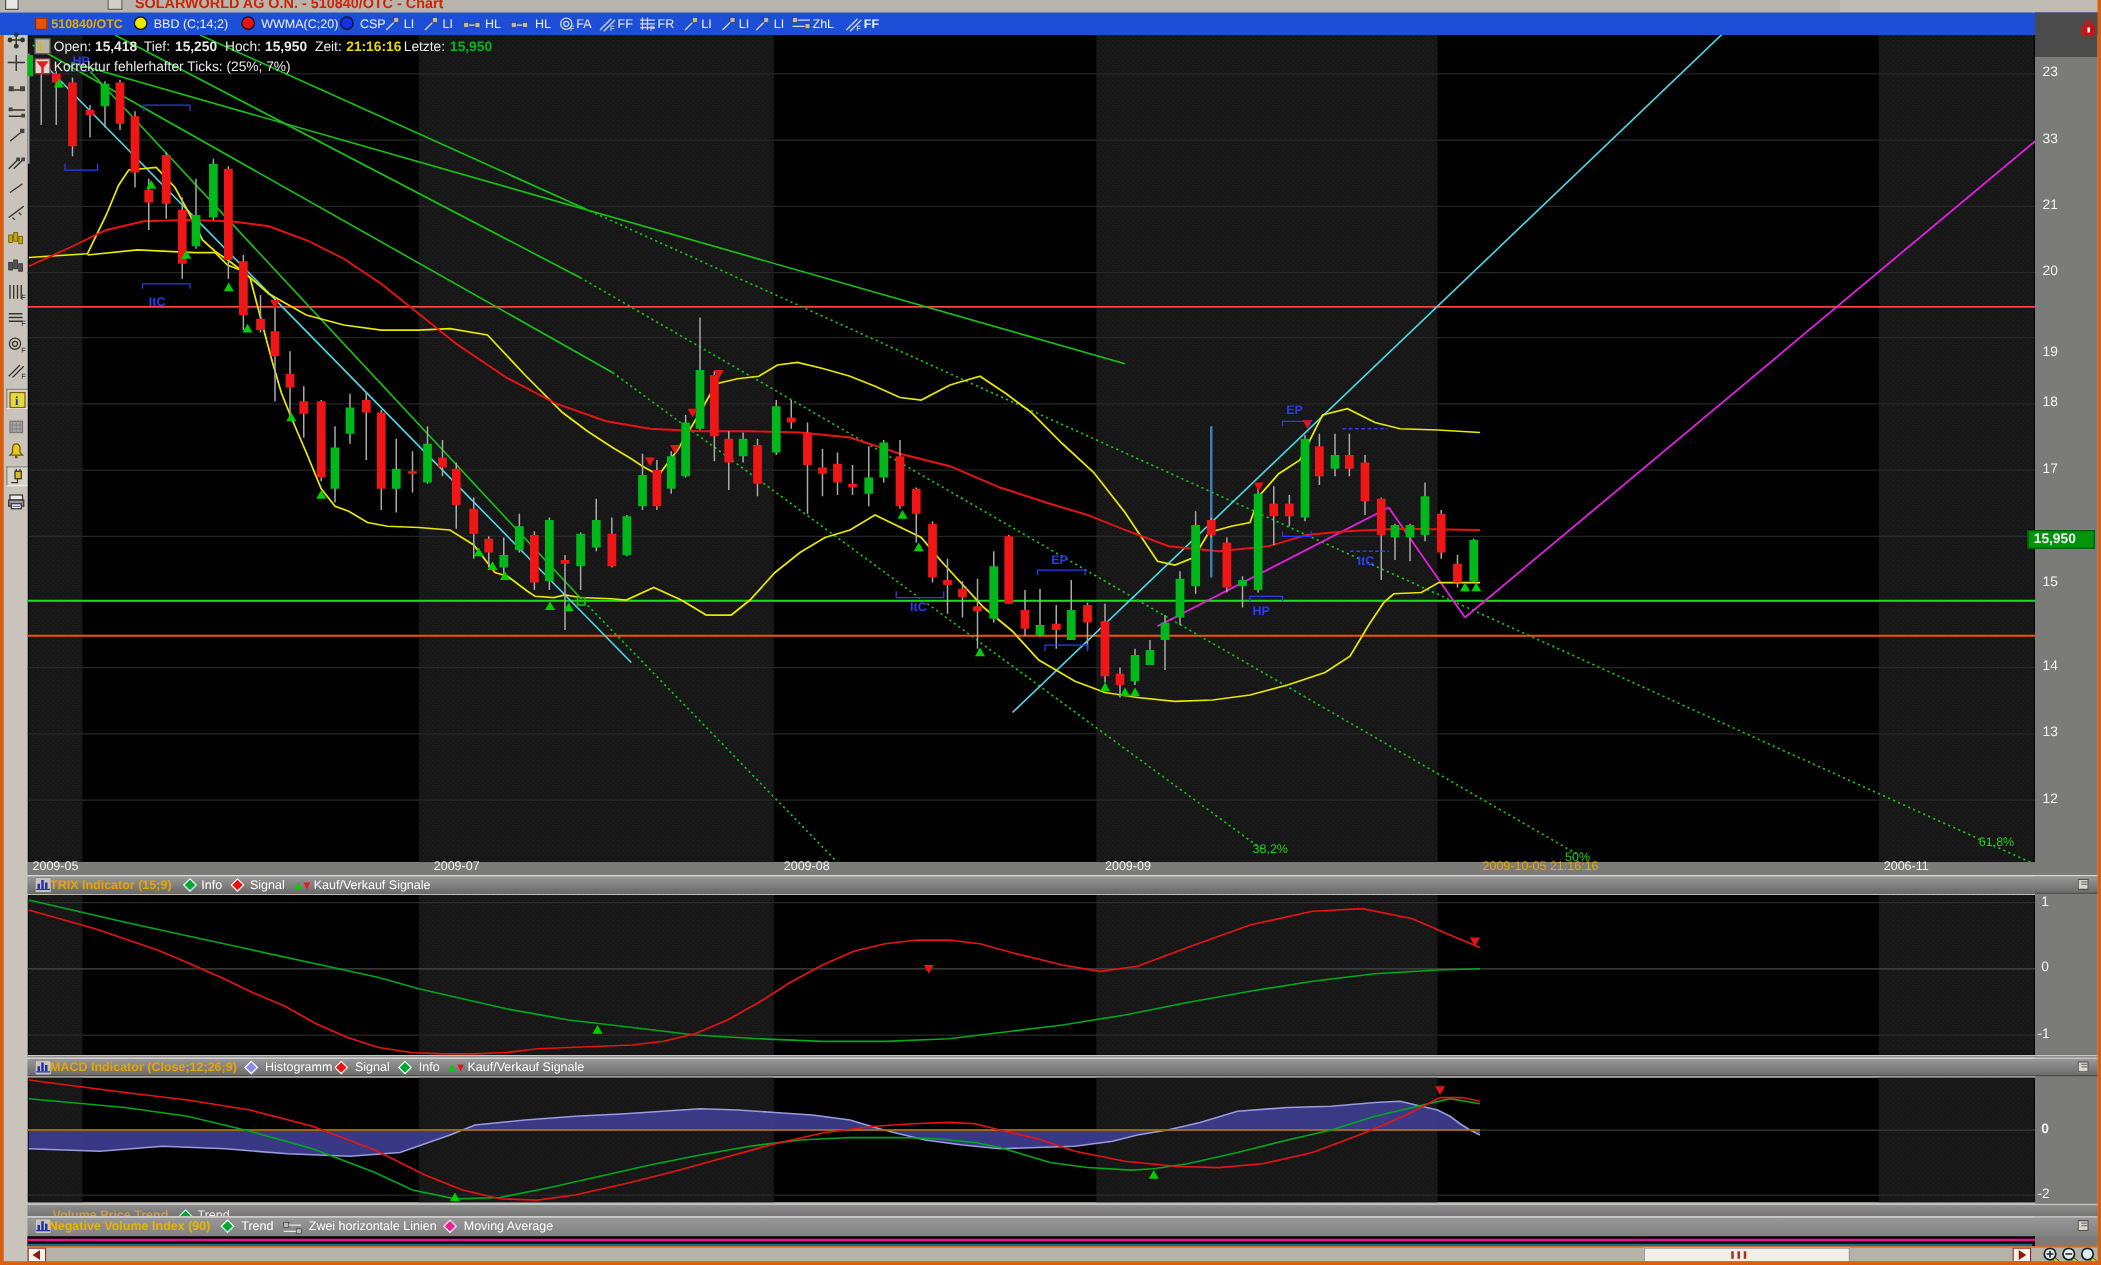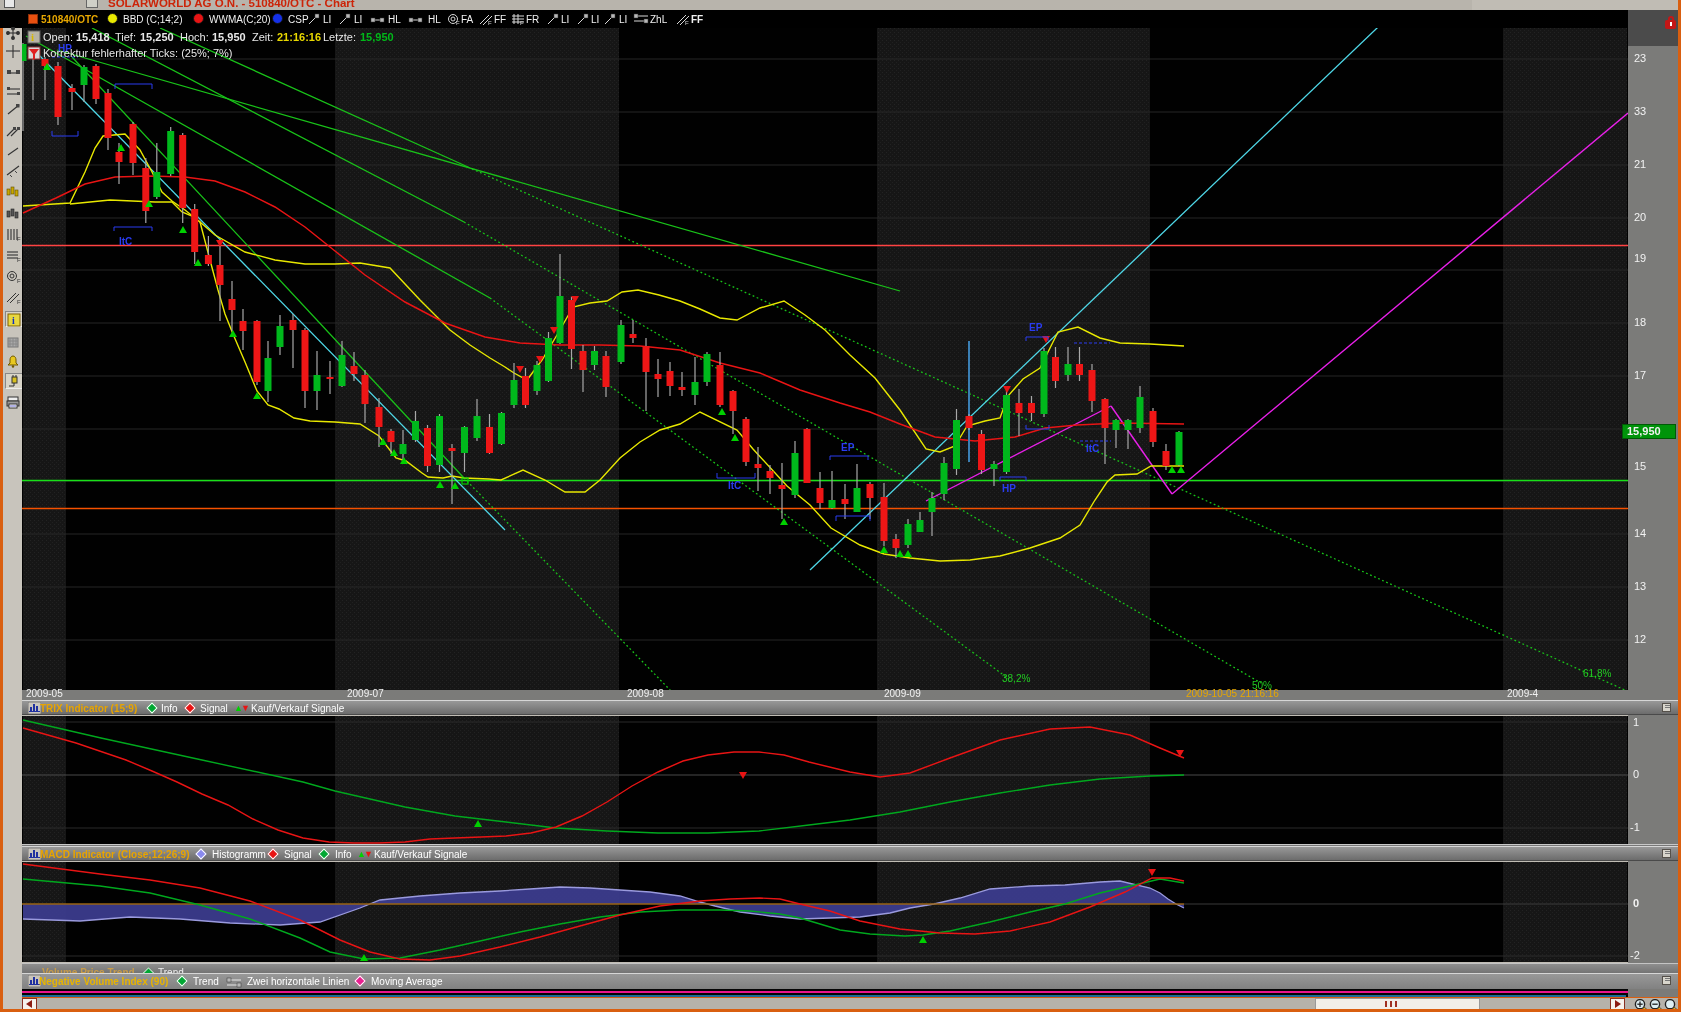--- a/index.html
+++ b/index.html
@@ -12,21 +12,21 @@
 <div class="abs" style="left:0;top:0;width:1472px;height:10px;background:#b8b4ac;overflow:hidden">
   <div class="abs" style="left:4px;top:-3px;width:11px;height:11px;background:#e8e8e8;border:1px solid #555"></div>
   <div class="abs" style="left:86px;top:-4px;width:12px;height:12px;background:#d0d0c8;border:1px solid #666"></div>
   <div class="abs" style="left:108px;top:-3px;font-size:11.5px;font-weight:bold;color:#cc2408;white-space:nowrap">SOLARWORLD AG O.N. - 510840/OTC - Chart</div>
   <div class="abs" style="left:1607px;top:-2px;width:9px;height:11px;background:#f0f0f0;border:1px solid #444"></div>
   <div class="abs" style="left:1630px;top:0;width:2px;height:10px;background:#888"></div>
   <div class="abs" style="left:1642px;top:-3px;width:13px;height:13px;border-radius:50%;background:#35d03a;border:1px solid #1a7a1e"></div>
   <div class="abs" style="left:1662px;top:-4px;font-size:13px;font-weight:bold;color:#f8f8f8">✕</div>
 </div>
 
-<div class="abs" style="left:0;top:10px;width:1681px;height:18px;background:#000000;color:#f0f0f0;font-size:10px;overflow:hidden">
+<div class="abs" style="left:0;top:10px;width:1681px;height:18px;background:#1d4ed8;color:#f0f0f0;font-size:10px;overflow:hidden">
   <div class="abs" style="left:28px;top:4px;width:10px;height:10px;background:#e85010;border:1px solid #903008"></div>
   <div class="abs" style="left:41px;top:4px;color:#e8a800;font-weight:bold">510840/OTC</div>
   <div class="abs" style="left:107px;top:3px;width:11px;height:11px;border-radius:50%;background:#e8e800;border:1px solid #111"></div>
   <div class="abs" style="left:123px;top:4px">BBD (C;14;2)</div>
   <div class="abs" style="left:193px;top:3px;width:11px;height:11px;border-radius:50%;background:#e81414;border:1px solid #111"></div>
   <div class="abs" style="left:209px;top:4px">WWMA(C;20)</div>
   <div class="abs" style="left:272px;top:3px;width:11px;height:11px;border-radius:50%;background:#1430e8;border:1px solid #111"></div>
   <div class="abs" style="left:288px;top:4px">CSP</div>
   <div class="abs" style="left:307px;top:3px"><svg width="13" height="13" viewBox="0 0 13 13">
         <line x1="2" y1="11" x2="11" y2="2" stroke="#d8d8d8" stroke-width="1"></line>
@@ -530,37 +530,37 @@
 <div class="abs" style="left:1628px;top:10px;width:50px;height:36px;background:#4b4b4b"></div>
 <div class="abs" style="left:1665px;top:20px;width:11px;height:9px;background:#c41616;border-radius:2px"></div>
 <div class="abs" style="left:1667.5px;top:16px;width:6px;height:6px;border:2px solid #c41616;border-bottom:none;border-radius:4px 4px 0 0"></div>
 <div class="abs" style="left:1669.5px;top:22px;width:2px;height:4px;background:#fff"></div>
 <div class="abs" style="left:1628px;top:46px;width:50px;height:950px;background:#7b7b79"></div>
 <div class="abs" style="left:1678px;top:0;width:3px;height:1012px;background:#d95f10"></div>
 <div class="lbl" style="left:1634px;top:52px">23</div>
 <div class="lbl" style="left:1634px;top:105px">33</div>
 <div class="lbl" style="left:1634px;top:158px">21</div>
 <div class="lbl" style="left:1634px;top:211px">20</div>
-<div class="lbl" style="left:1634px;top:252px">19</div>
+<div class="lbl" style="left:1634px;top:276px">19</div>
 <div class="lbl" style="left:1634px;top:316px">18</div>
 <div class="lbl" style="left:1634px;top:369px">17</div>
 <div class="lbl" style="left:1634px;top:460px">15</div>
 <div class="lbl" style="left:1634px;top:527px">14</div>
 <div class="lbl" style="left:1634px;top:580px">13</div>
 <div class="lbl" style="left:1634px;top:633px">12</div>
 <div class="abs" style="left:1622px;top:424px;width:54px;height:15px;background:#00940a;border:1px solid #005a06"></div>
 <div class="lbl" style="left:1627px;top:425px;font-weight:bold">15,950</div>
 
 <div class="abs" style="left:22px;top:690px;width:1606px;height:10px;background:#7b7b79;overflow:visible">
   <div class="lbl" style="left:4px;top:-2px;font-size:10px">2009-05</div>
   <div class="lbl" style="left:325px;top:-2px;font-size:10px">2009-07</div>
   <div class="lbl" style="left:605px;top:-2px;font-size:10px">2009-08</div>
   <div class="lbl" style="left:862px;top:-2px;font-size:10px">2009-09</div>
   <div class="lbl" style="left:1164px;top:-2px;font-size:10px;color:#e8a800">2009-10-05 21:16:16</div>
-  <div class="lbl" style="left:1485px;top:-2px;font-size:10px">2009-4</div>
+  <div class="lbl" style="left:1485px;top:-2px;font-size:10px">2006-11</div>
 </div>
 
 <div class="hdr" style="top:700px;height:15px">
   <span style="position:absolute;left:6px;top:1px"><svg width="13" height="12">
         <rect x="0" y="0" width="13" height="12" fill="#c8c4bc" stroke="#666" stroke-width="0.8"></rect>
         <g fill="#2030a0">
           <rect x="2" y="5" width="2" height="4"></rect>
           <rect x="5" y="2" width="2" height="7"></rect>
           <rect x="8" y="4" width="2" height="5"></rect>
         </g>

